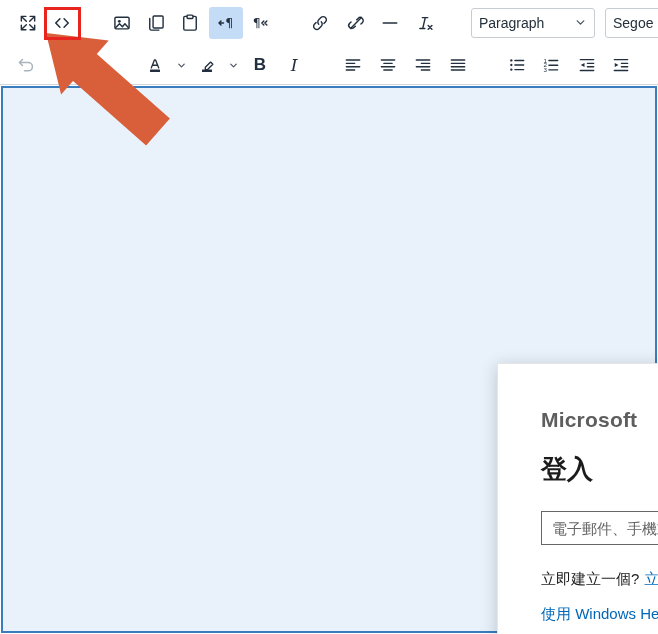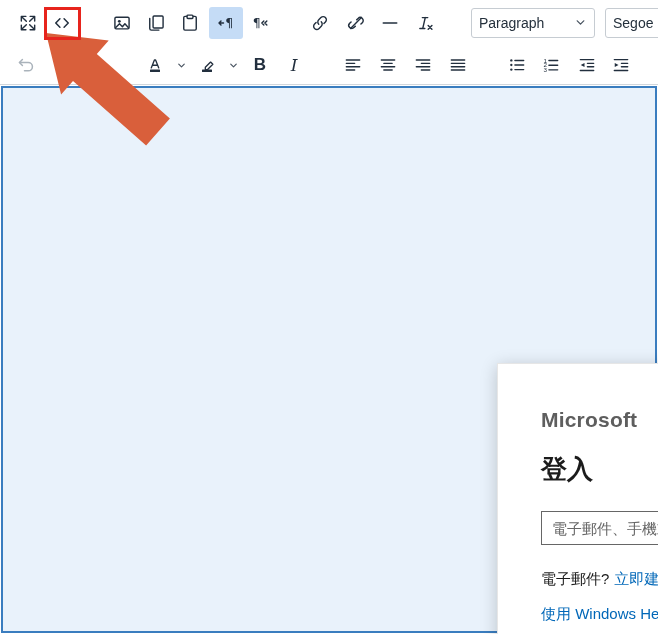--- a/index.html
+++ b/index.html
@@ -238,21 +238,21 @@
     </div>
   </div>
 
   <div class="editor"></div>
 
   <div class="signin">
     <div class="ms-brand">Microsoft</div>
     <div class="signin-title">登入</div>
     <input class="email-input" type="text" placeholder="電子郵件、手機或 Skype" style="">
     <div class="no-account">
-      <span>電子郵件?</span><a class="create-link" href="#">立即建立一個！</a>
+      <span>立即建立一個?</span><a class="create-link" href="#">立即建立一個！</a>
     </div>
     <a class="hello-link" href="#">使用 Windows Hello 或安全性金鑰登入</a>
   </div>
 
   <div class="red-box"></div>
   <svg class="arrow-overlay" viewBox="0 0 160 140">
     <polygon points="16,8 78.7,15.4 66.8,28.9 139.9,93.5 116.1,120.5 43,55.9 31.1,69.4" fill="#d95f3b"></polygon>
   </svg>
 
 </div>

